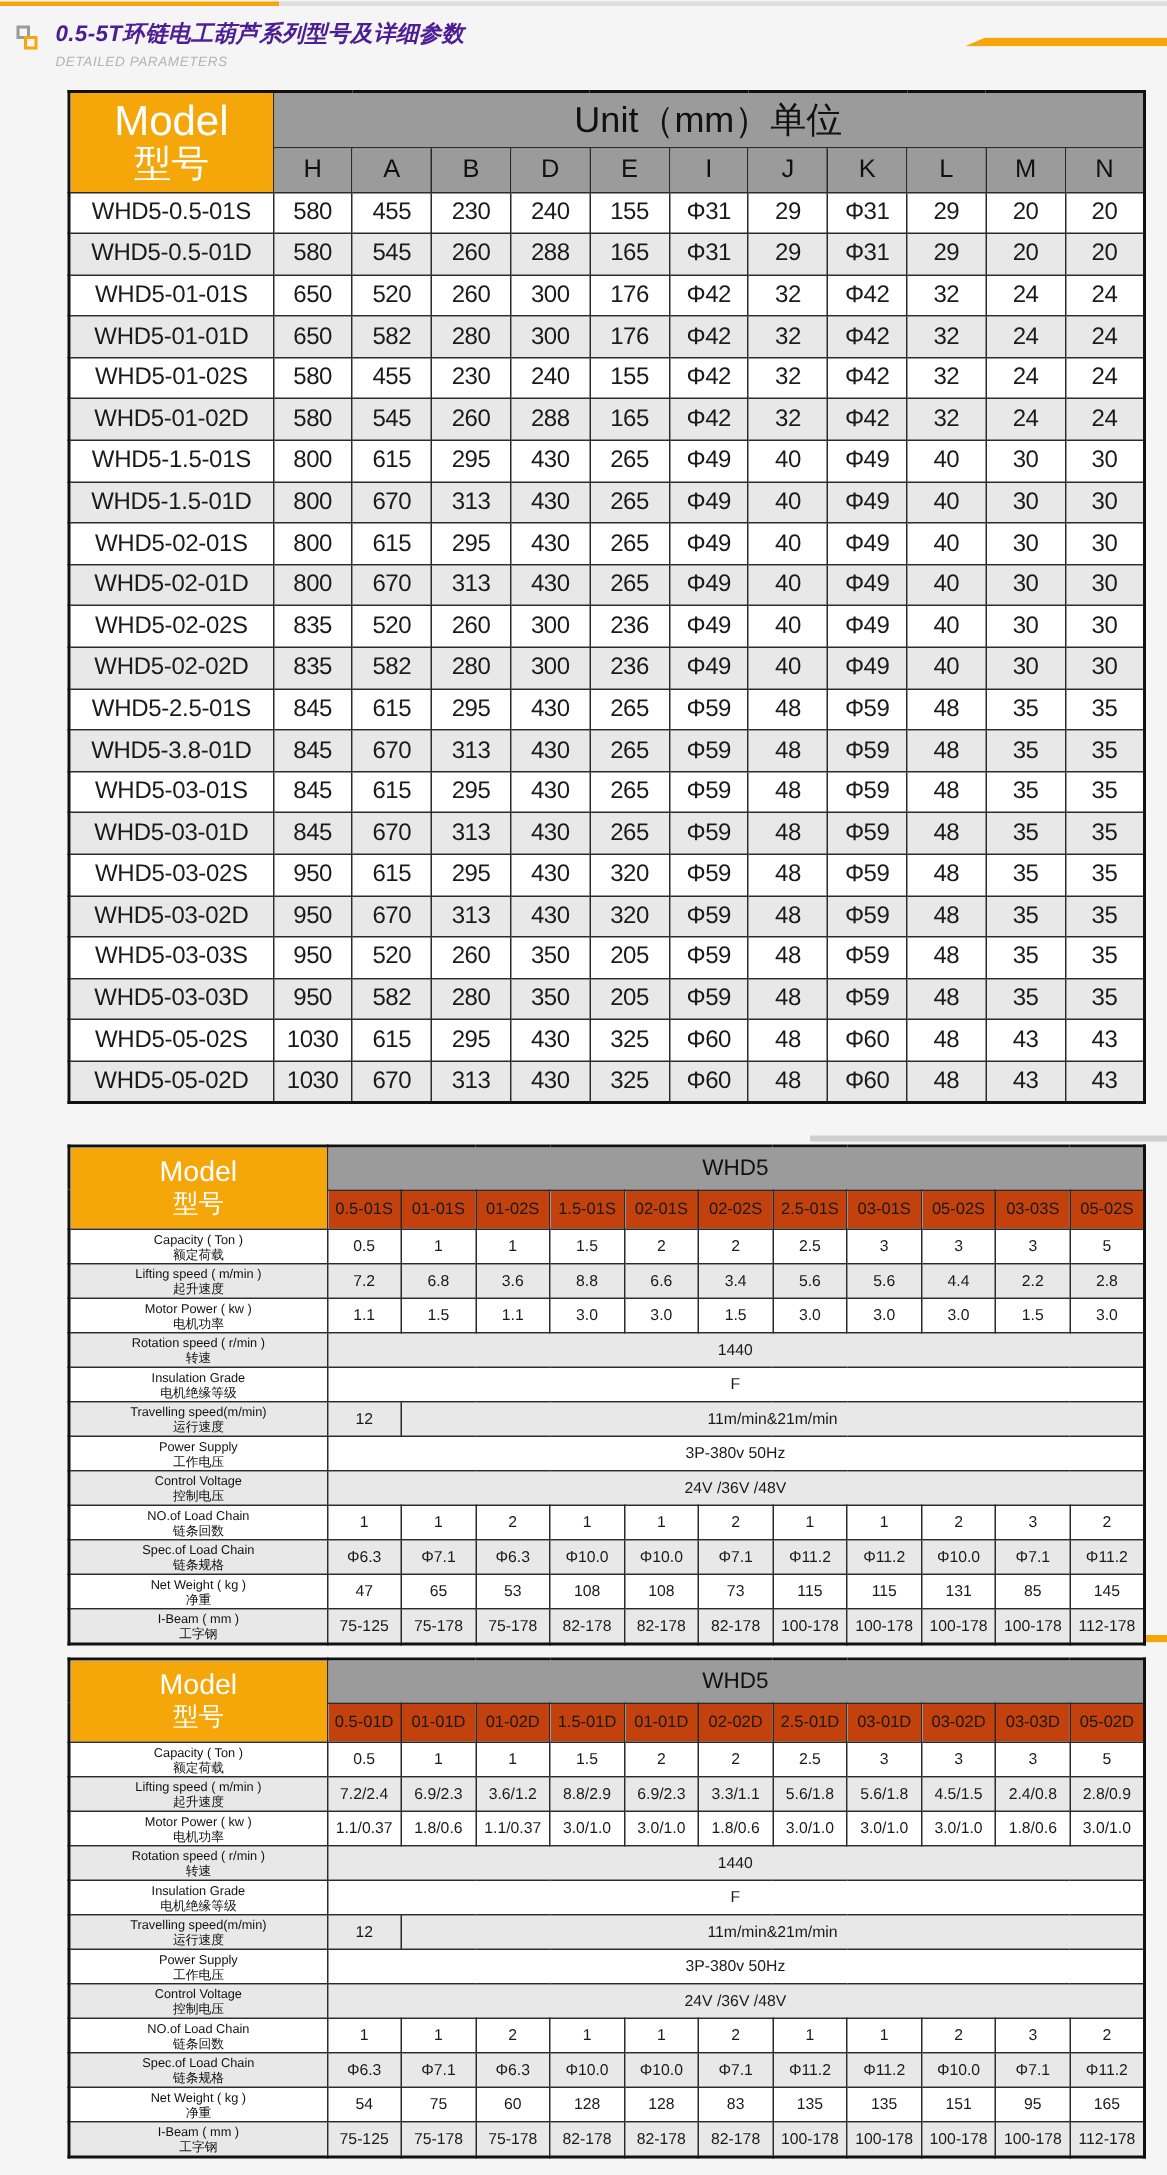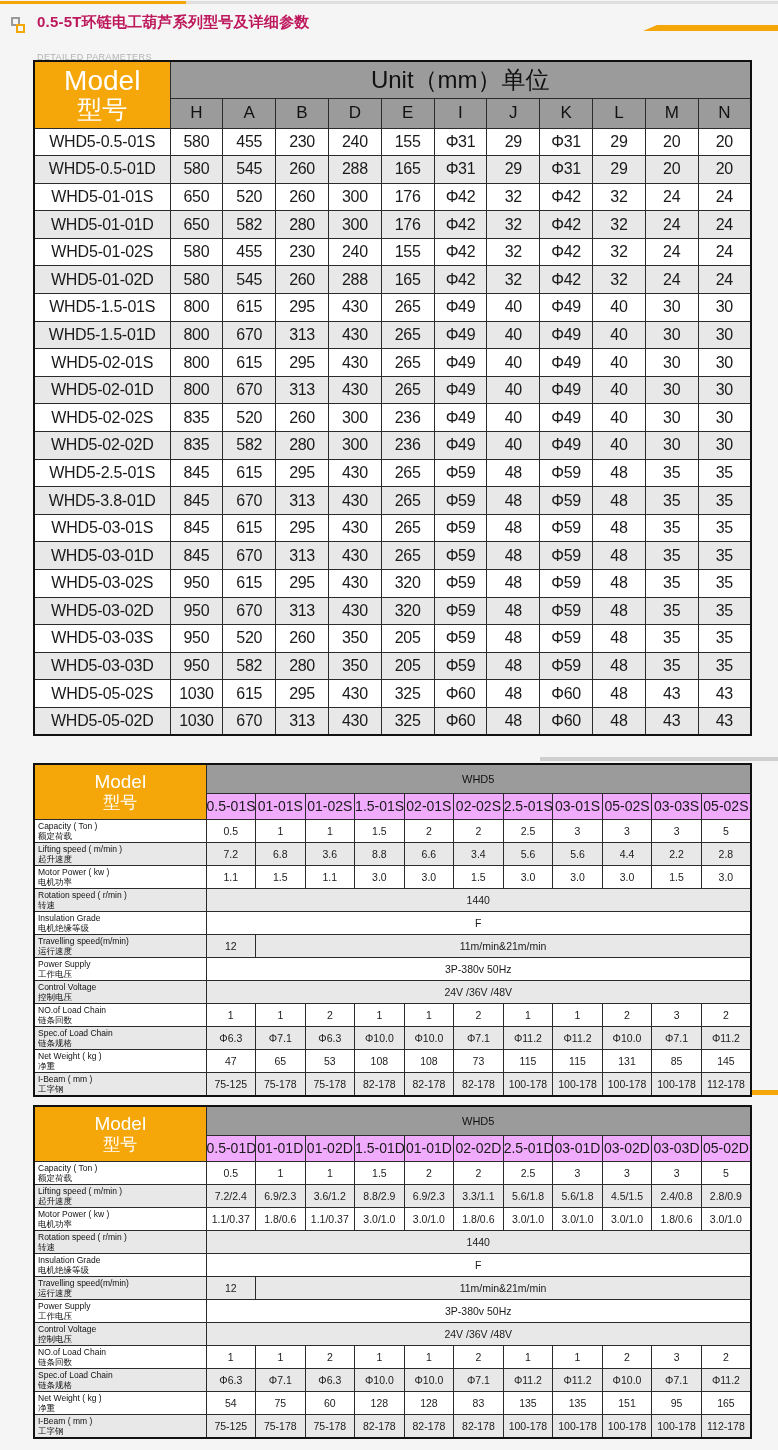--- a/index.html
+++ b/index.html
@@ -16,31 +16,31 @@
     font-family:"Liberation Sans","DejaVu Sans",sans-serif;
     color:#1a1a1a;
   }
   
   .topbar-orange{position:absolute;top:1px;left:0;width:186px;height:3px;background:var(--accent);}
   .topbar-gray{position:absolute;top:1px;left:186px;right:0;height:3px;background:#dedede;}
   
   .title-icon{position:absolute;left:10px;top:17px;width:18px;height:20px;}
   .sq-back{position:absolute;left:1px;top:0;width:9px;height:9px;border:2px solid #9a9a9a;}
   .sq-front{position:absolute;left:6px;top:7px;width:9px;height:9px;border:2px solid var(--accent);background:#f5f5f5;}
-  .page-title{position:absolute;left:37px;top:13px;font-size:15px;font-weight:bold;color:#be185d;letter-spacing:.2px;}
-  .page-subtitle{position:absolute;left:37px;top:52px;font-size:9px;color:#b3b3b3;letter-spacing:.4px;}
+  .page-title{position:absolute;left:37px;top:13px;font-size:15px;font-weight:bold;color:#4c1d95;letter-spacing:.2px;font-style:italic;}
+  .page-subtitle{position:absolute;left:37px;top:36px;font-size:9px;color:#b3b3b3;letter-spacing:.4px;font-style:italic;}
   .swoosh{position:absolute;top:25px;right:0;width:135px;height:6px;background:var(--accent);
     clip-path:polygon(0 100%,14px 0,100% 0,100% 100%);}
   .accent-strip-gray{position:absolute;top:757px;left:540px;right:0;height:4px;background:#cfcfcf;}
   .accent-strip-orange{position:absolute;top:1090px;right:0;width:133px;height:5px;background:var(--accent);
     clip-path:polygon(0 100%,12px 0,100% 0,100% 100%);}
 
   
   table{border-collapse:collapse;table-layout:fixed;position:absolute;left:33px;width:719px;background:#fff;}
-  table{border:2px solid #111;}
+  table{border:2px solid #111;margin-left:12px;}
   th,td{border:1px solid var(--border);text-align:center;vertical-align:middle;padding:0;overflow:hidden;white-space:nowrap;}
   th{font-weight:normal;}
   tbody tr:nth-child(even) td{background:var(--zebra);}
 
   
   .t1{top:60px;}
   .t1 thead tr.r1{height:37px;}
   .t1 thead tr.r2{height:30px;}
   .t1 tbody tr{height:27.6px;}
   .t1 .model-th{background:var(--accent);color:#fff;line-height:1.1;}
@@ -51,24 +51,24 @@
   .t1 tbody td{font-size:16px;letter-spacing:-.3px;}
   .t1 tbody td.model-col{font-size:16px;letter-spacing:-.2px;}
 
   
   .spec thead tr.r1{height:29px;}
   .spec thead tr.r2{height:26px;}
   .spec tbody tr{height:21.5px;}
   .spec .model-th{background:var(--accent);color:#fff;line-height:1.15;}
   .spec .model-th .en{font-size:19px;}
   .spec .model-th .cn{font-size:17px;}
-  .spec .series-th{background:var(--hgray);font-size:11px;color:#111;}
-  .spec thead tr.r2 th{background:#f0abfc;font-size:14px;}
+  .spec .series-th{background:var(--hgray);font-size:15px;color:#111;}
+  .spec thead tr.r2 th{background:#c2410c;font-size:11px;}
   .spec tbody td{font-size:10.5px;}
-  .spec td.label-cell{text-align:left;padding:1px 3px;line-height:1.18;white-space:normal;}
+  .spec td.label-cell{text-align:center;padding:1px 3px;line-height:1.18;white-space:normal;}
   .spec .lab-en,.spec .lab-cn{font-size:8.5px;color:#111;}
   .t2{top:763px;}
   .t3{top:1105px;}
 </style>
 </head>
 <body>
 
 <div class="topbar-orange"></div>
 <div class="topbar-gray"></div>
 

